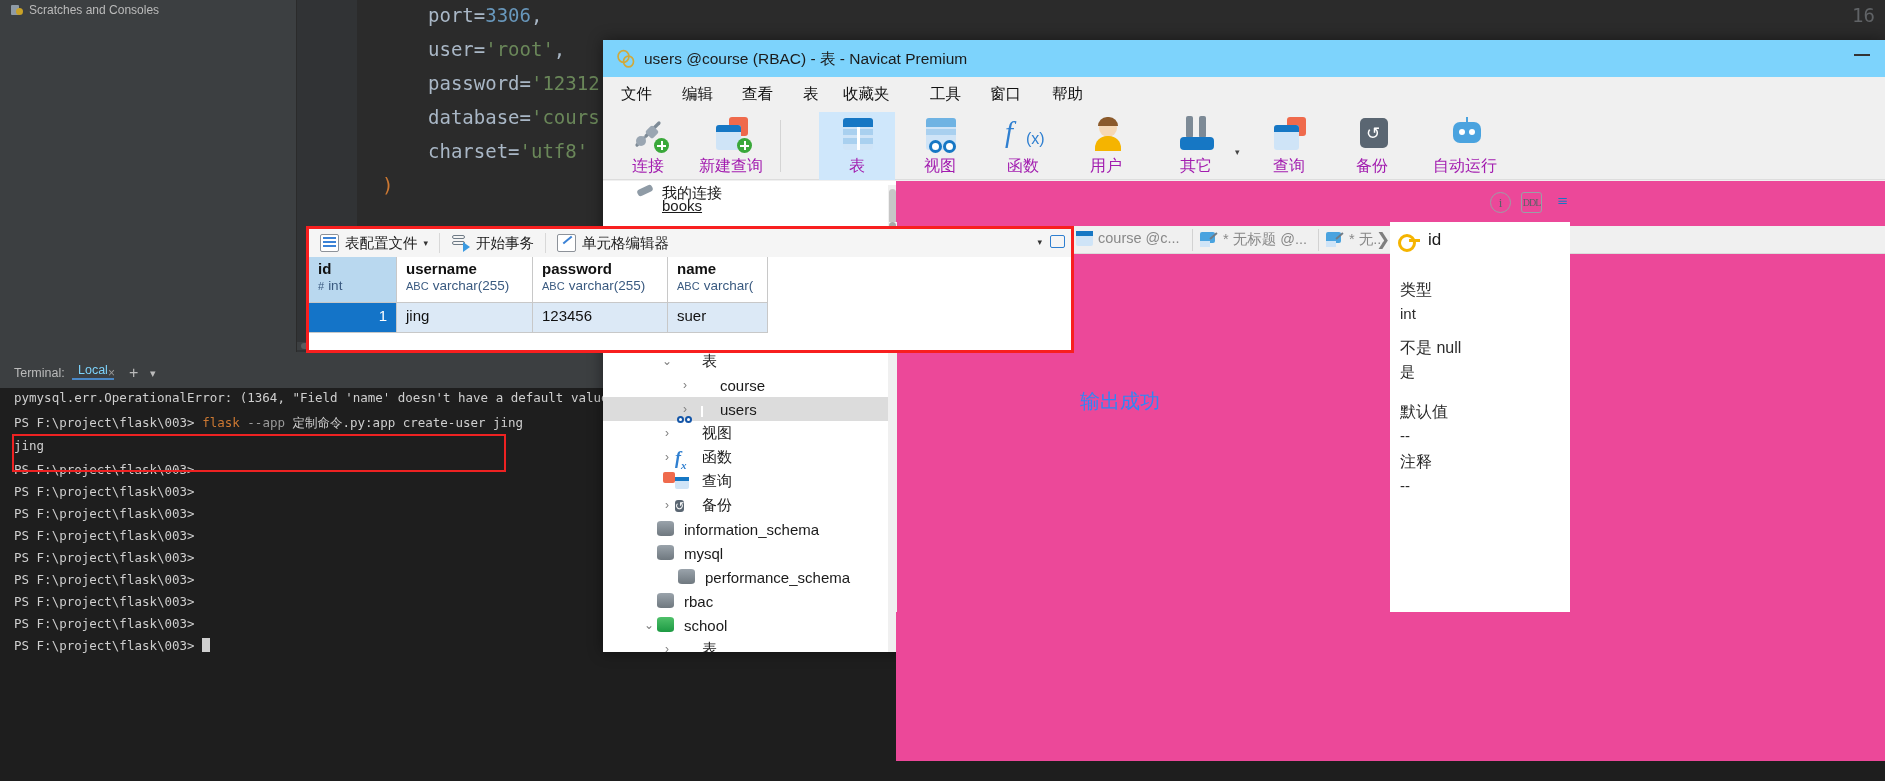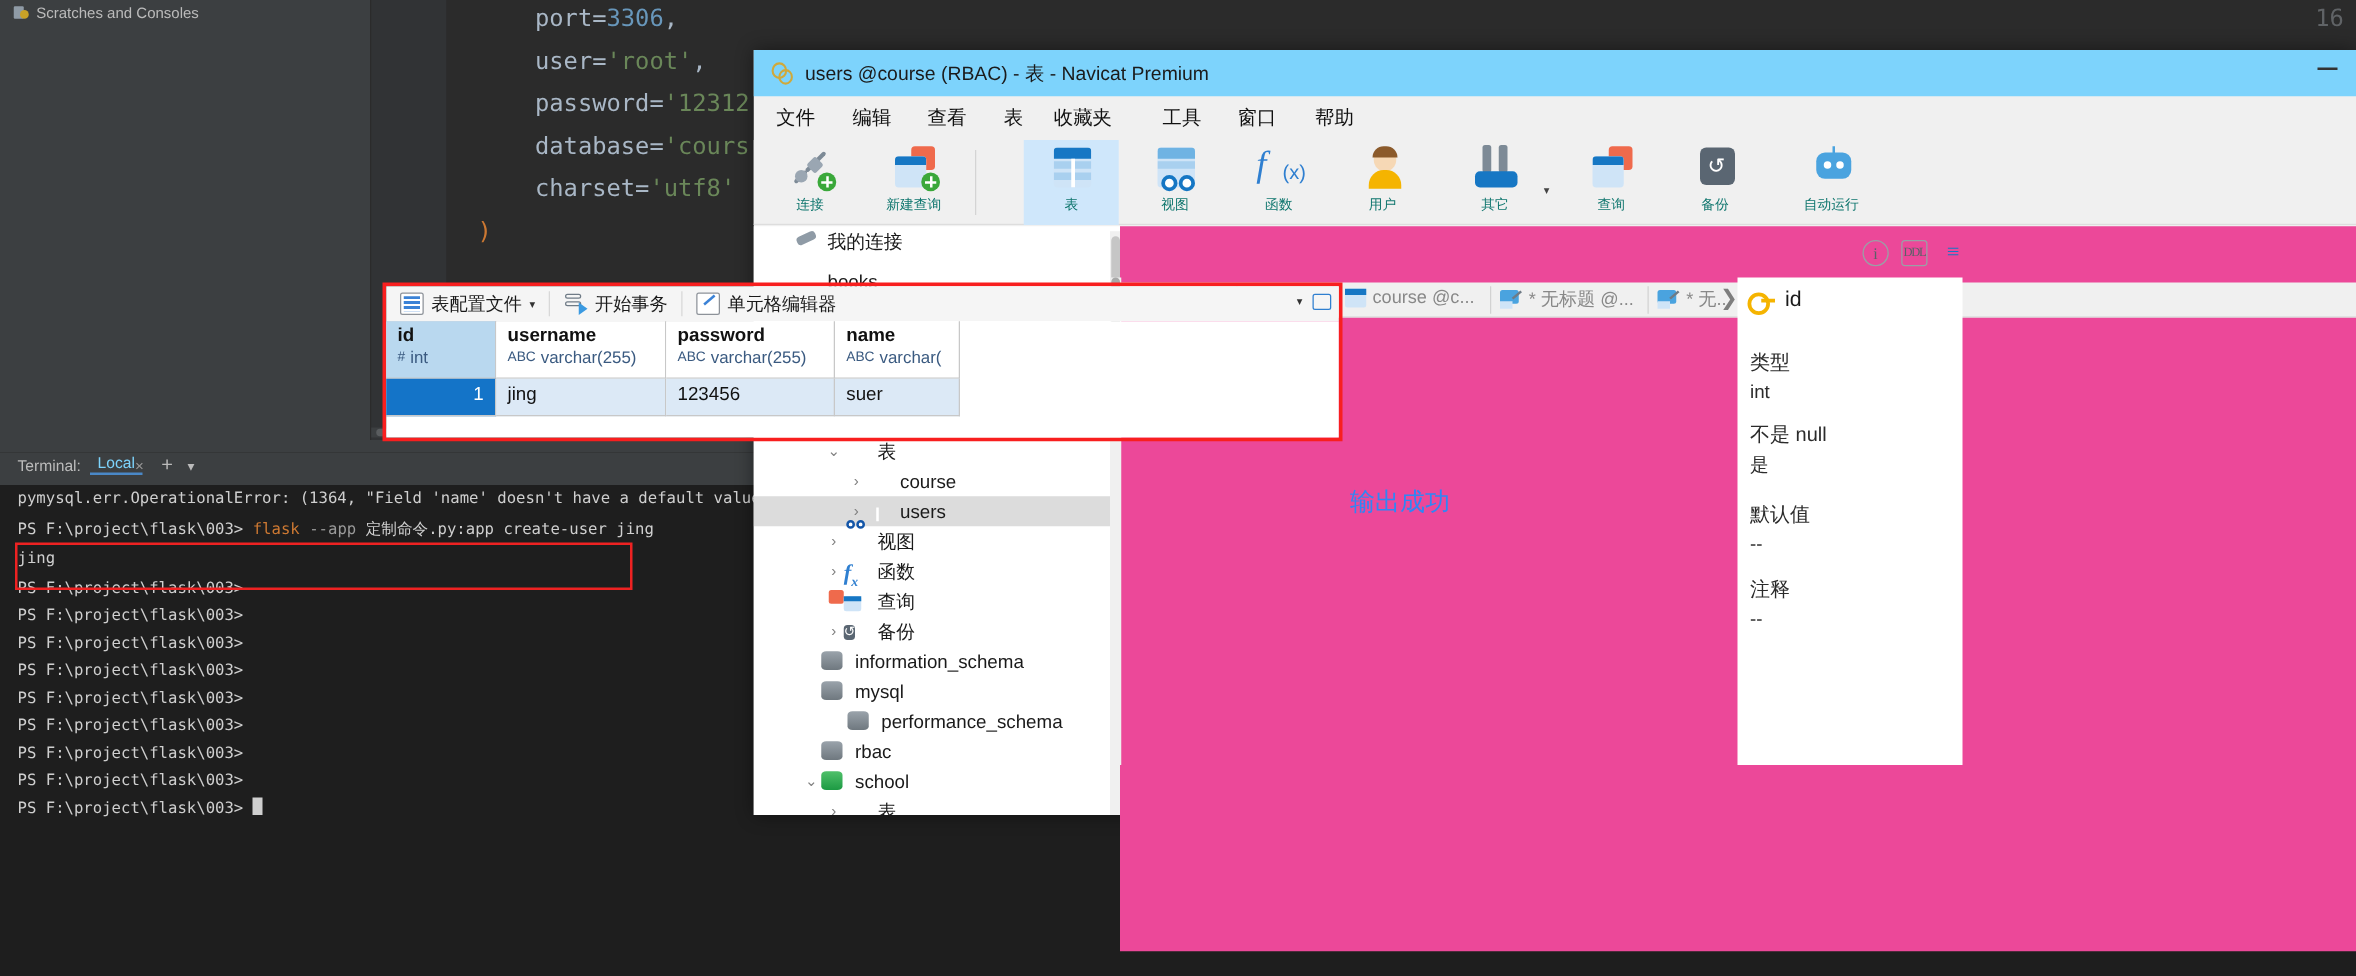--- a/index.html
+++ b/index.html
@@ -54,21 +54,21 @@
   .nav-ttl-icon { position:absolute; left:13px; top:9px; width:20px; height:20px; }
   .nav-ttl-text { position:absolute; left:41px; top:9px; font-size:15.5px; color:#1b1b1b; }
   .win-min { position:absolute; right:15px; top:14px; width:16px; height:2px; background:#333; }
 
   .nav-menubar { position:absolute; left:0; top:40px; width:1282px; height:30px; }
   .menu-item { position:absolute; top:2px; font-size:15.5px; color:#111; padding:2px 6px; }
 
   .nav-ribbon { position:absolute; left:0; top:72px; width:1282px; height:68px; background:#f0f0f0; border-bottom:1px solid #dddddd;}
   .rb { position:absolute; top:0px; width:76px; height:68px; text-align:center; }
   .rb .ic { position:relative; width:46px; height:40px; margin:2px auto 0; }
-  .rb .lb { font-size:11px; color:#0f766e; margin-top:2px; display:block;}
+  .rb .lb { font-size:16px; color:#a21caf; margin-top:2px; display:block;}
   .rb.sel { background:#cfe7fb; }
   .rb-sep { position:absolute; top:8px; width:1px; height:52px; background:#d4d4d4;}
   .rb-caret { position:absolute; font-size:9px; color:#444; }
 
   
   .tbl-ic { position:absolute; left:9px; top:4px; width:30px; height:32px; background:#cfe4f7; border-radius:3px; overflow:hidden;}
   .tbl-ic .hd { position:absolute; left:0; top:0; width:100%; height:9px; background:#1677c4; }
   .tbl-ic .g1 { position:absolute; left:0; top:11px; width:100%; height:6px; background:#a9d0ef;}
   .tbl-ic .g2 { position:absolute; left:0; top:20px; width:100%; height:6px; background:#a9d0ef;}
   .tbl-ic .vline{ position:absolute; left:14px; top:9px; width:3px; height:23px; background:#ffffff;}
@@ -417,21 +417,21 @@
       </div>
     </div>
 
     <div class="nav-tree">
       <div class="tree-row" style="top:0px;">
         <span class="tw"></span>
           <span style="width:16px"></span>
         <span class="ticon"><span class="ic-conn"></span></span>
         <span>我的连接</span>
       </div>
-      <div class="tree-row" style="top:32px;">
+      <div class="tree-row" style="top:12px;text-decoration:underline;">
         <span class="tw"></span>
           <span style="width:16px"></span>
         <span class="ticon"><span class="ic-mysql"></span></span>
         <span>books</span>
       </div>
       <div class="tree-row" style="top:48px;">
         <span class="tw"></span>
           <span style="width:16px"></span>
         <span class="ticon"><span class="ic-mysql"></span></span>
         <span>car</span>
@@ -655,19 +655,19 @@
       <div class="prop-val">int</div>
     </div>
     <div class="prop-grp" style="top:116px;">
       <div class="prop-lbl">不是 null</div>
       <div class="prop-val">是</div>
     </div>
     <div class="prop-grp" style="top:180px;">
       <div class="prop-lbl">默认值</div>
       <div class="prop-val">--</div>
     </div>
-    <div class="prop-grp" style="top:240px;">
+    <div class="prop-grp" style="top:230px;">
       <div class="prop-lbl">注释</div>
       <div class="prop-val">--</div>
     </div>
   </div>
 
 </div>
 
 </body></html>

